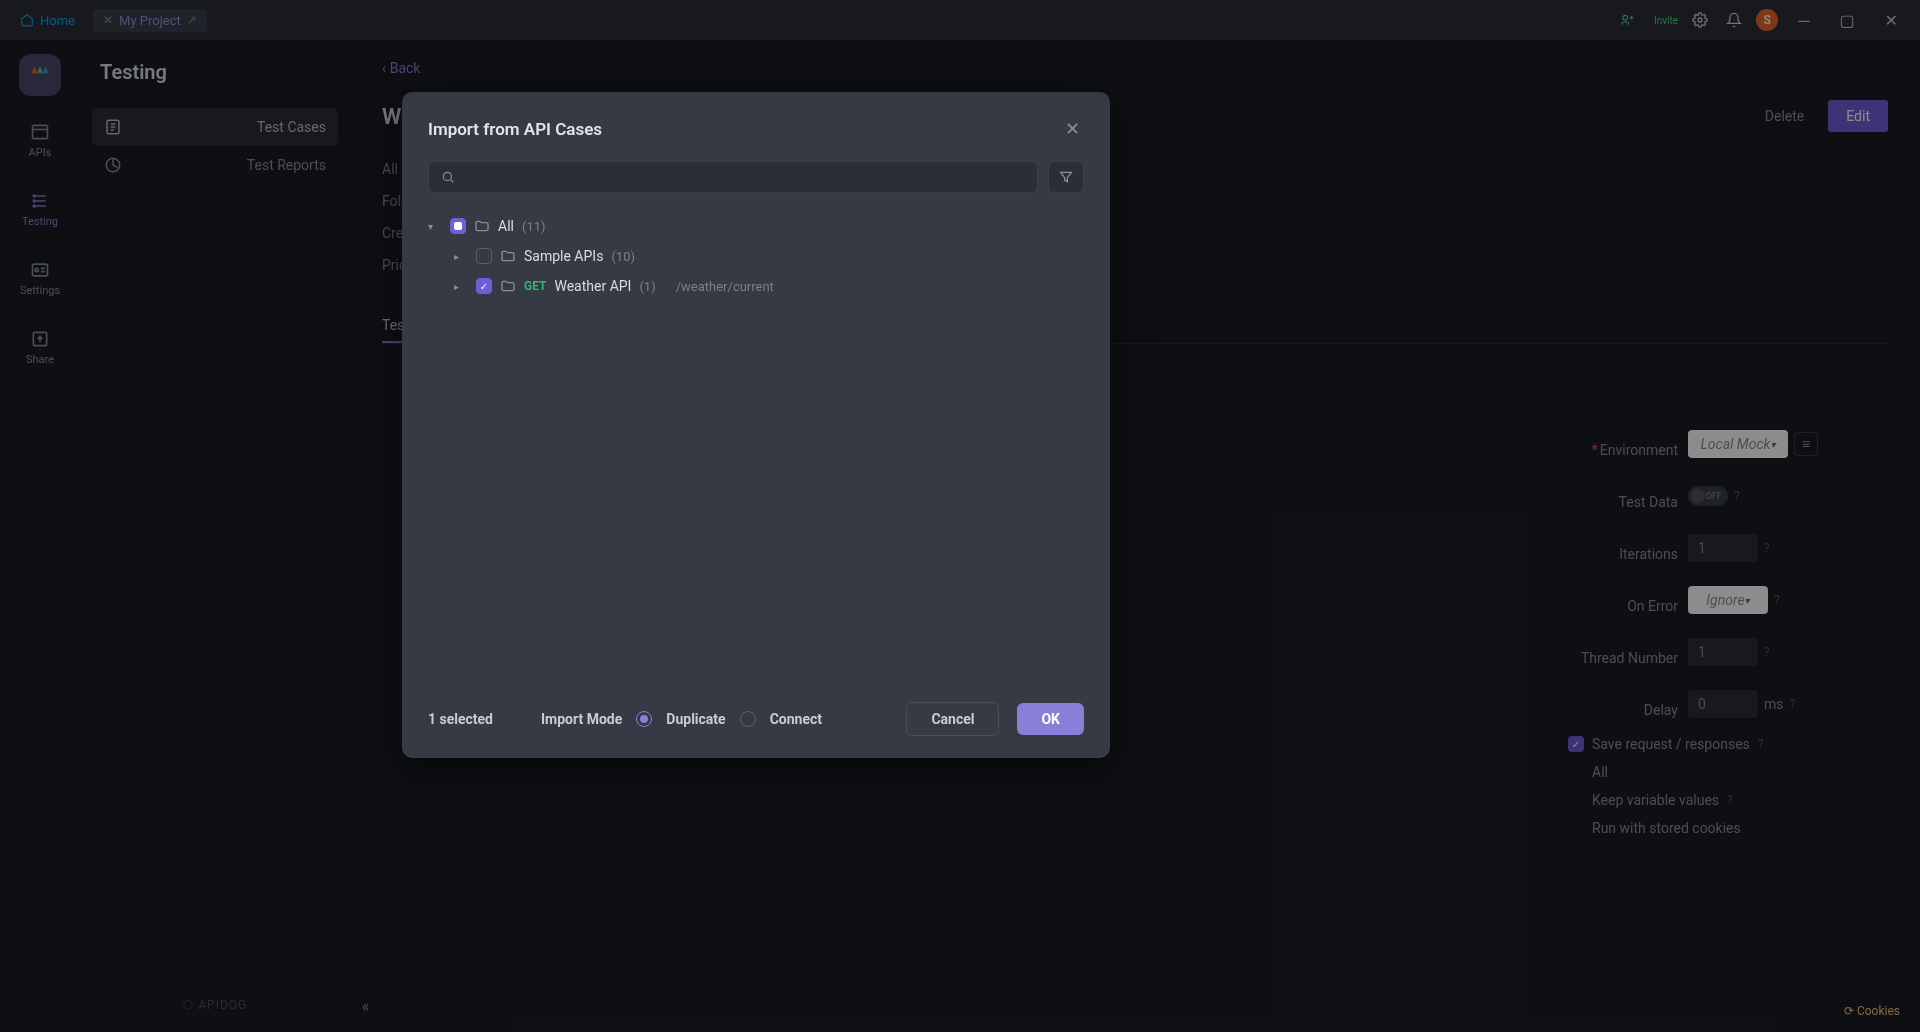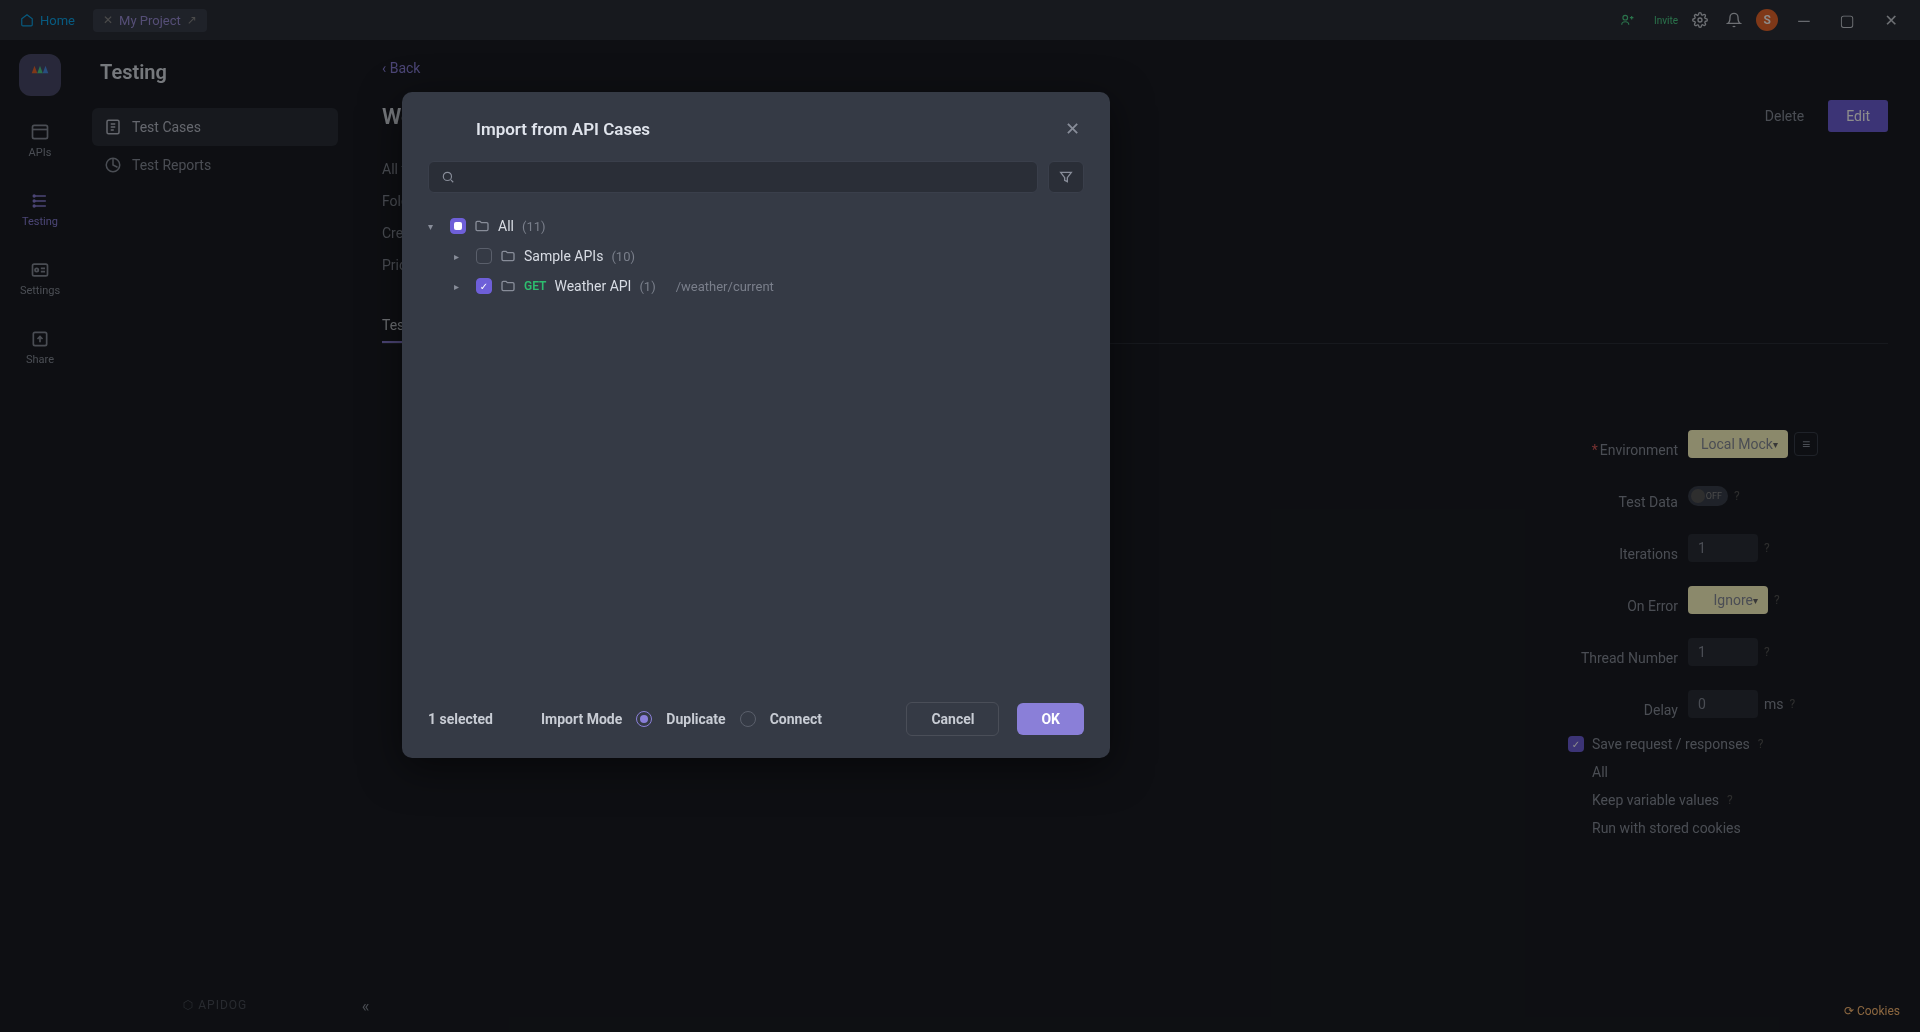--- a/index.html
+++ b/index.html
@@ -20,21 +20,21 @@
 
 .leftrail { position: absolute; top: 40px; left: 0; width: 80px; height: calc(100% - 40px); background: #1a1d23; display: flex; flex-direction: column; align-items: center; padding-top: 14px; gap: 20px; }
 .leftrail .logo { width: 42px; height: 42px; border-radius: 12px; background: #4a4a6a; display: flex; align-items: center; justify-content: center; }
 .leftrail .nav-item { display: flex; flex-direction: column; align-items: center; gap: 4px; color: #888d99; font-size: 11px; padding: 6px; }
 .leftrail .nav-item.active { color: #8a7fd8; }
 .leftrail .nav-item .nav-icon { width: 20px; height: 20px; display: flex; align-items: center; justify-content: center; }
 
 
 .sidebar { position: absolute; top: 40px; left: 80px; width: 270px; height: calc(100% - 40px); background: #1a1d23; padding: 20px 12px; }
 .sidebar .title { font-size: 20px; font-weight: 600; color: #d8dce4; margin-bottom: 24px; padding-left: 8px; }
-.sidebar .nav-row { display: flex; align-items: center; gap: 10px; padding: 10px 12px; border-radius: 6px; color: #888d99; font-size: 14px; }
+.sidebar .nav-row { display: flex; align-items: center; gap: 10px; padding: 10px 12px; border-radius: 6px; color: #888d99; font-size: 14px; justify-content: space-between; }
 .sidebar .nav-row.active { background: #2a2e37; color: #b8bcc8; }
 .sidebar .footer-brand { position: absolute; bottom: 20px; left: 0; right: 0; text-align: center; color: #4a4e58; font-size: 12px; letter-spacing: 1px; }
 
 
 .main { position: absolute; top: 40px; left: 350px; right: 0; bottom: 0; background: #1a1d23; padding: 20px 32px; }
 .main .back { color: #8a7fd8; font-size: 14px; cursor: pointer; }
 .main .page-title { font-size: 22px; font-weight: 600; color: #d8dce4; margin-top: 28px; }
 .main .head-actions { position: absolute; top: 60px; right: 32px; display: flex; gap: 14px; align-items: center; }
 .main .del-btn { color: #888d99; font-size: 14px; padding: 6px 10px; }
 .main .edit-btn { background: #6e5fd8; color: #fff; padding: 8px 18px; border-radius: 3px; font-size: 14px; }
@@ -42,38 +42,38 @@
 .main .meta-row { padding: 8px 0; }
 .main .tabbar { margin-top: 28px; border-bottom: 1px solid #2a2e37; }
 .main .tab-item { display: inline-block; padding: 8px 0; font-size: 14px; color: #c8ccd4; border-bottom: 2px solid #8a7fd8; }
 
 
 .right-panel { position: absolute; top: 378px; right: 32px; width: 340px; color: #888d99; font-size: 14px; }
 .right-panel .rp-row { display: flex; align-items: center; justify-content: space-between; padding: 12px 0; gap: 10px; }
 .right-panel .rp-label { text-align: right; flex: 0 0 130px; margin-top: 12px; }
 .right-panel .rp-label .req { color: #d85a5a; margin-right: 2px; }
 .right-panel .rp-value { flex: 1; display: flex; align-items: center; gap: 6px; }
-.right-panel .rp-select { background: #fef9c3; padding: 6px 10px; border-radius: 4px; min-width: 100px; display: flex; align-items: center; justify-content: flex-end; }
+.right-panel .rp-select { background: #ffffff; padding: 6px 10px; border-radius: 4px; min-width: 100px; display: flex; align-items: center; justify-content: center; font-style: italic; }
 .right-panel .rp-input { background: #2a2e37; padding: 6px 10px; border-radius: 4px; width: 70px; }
 .right-panel .toggle { width: 40px; height: 20px; border-radius: 10px; background: #3a3f4b; display: flex; align-items: center; padding: 2px; font-size: 9px; color: #888; justify-content: flex-end; padding-right: 6px; position: relative; }
 .right-panel .toggle::before { content: ""; width: 14px; height: 14px; border-radius: 50%; background: #555; position: absolute; left: 3px; }
 .right-panel .checkrow { display: flex; align-items: center; gap: 8px; padding: 6px 0 6px 20px; }
 .right-panel .check { width: 16px; height: 16px; border-radius: 4px; background: #6e5fd8; display: flex; align-items: center; justify-content: center; color: #fff; font-size: 10px; }
 .right-panel .help-icon { color: #555; font-size: 12px; }
 .right-panel .menu-icon { width: 24px; height: 24px; display: flex; align-items: center; justify-content: center; border: 1px solid #3a3f4b; border-radius: 4px; }
 
 
 .sidebar-collapse { position: absolute; bottom: 14px; left: 362px; color: #888d99; transform: rotate(180deg); }
 .bottom-status { position: absolute; bottom: 0; right: 20px; height: 28px; display: flex; align-items: center; gap: 14px; font-size: 12px; color: #fdba74; flex-direction: column; }
 
 
 .overlay { position: absolute; inset: 0; background: rgba(0,0,0,0.45); z-index: 50; }
 .modal { position: absolute; top: 92px; left: 402px; width: 708px; height: 666px; background: #353a45; border-radius: 10px; z-index: 60; display: flex; flex-direction: column; box-shadow: 0 10px 40px rgba(0,0,0,0.5); }
 .modal .m-head { display: flex; align-items: center; justify-content: space-between; padding: 22px 26px 8px; }
-.modal .m-title { font-size: 17px; font-weight: 600; color: #e0e4ec; margin-left: 48px; }
+.modal .m-title { font-size: 17px; font-weight: 600; color: #e0e4ec; }
 .modal .m-close { color: #888d99; font-size: 18px; padding: 4px; }
 .modal .m-search { display: flex; gap: 10px; padding: 10px 26px 14px; }
 .modal .m-search-input { flex: 1; background: #2a2e37; border: 1px solid #3a3f4b; border-radius: 6px; padding: 8px 12px; display: flex; align-items: center; gap: 8px; color: #888d99; }
 .modal .m-filter { width: 36px; background: #2a2e37; border: 1px solid #3a3f4b; border-radius: 6px; display: flex; align-items: center; justify-content: center; color: #888d99; }
 .modal .m-tree { flex: 1; padding: 4px 26px; font-size: 14px; overflow: auto; }
 .tree-row { display: flex; align-items: center; gap: 8px; padding: 7px 0; }
 .tree-row .indent1 { width: 18px; }
 .tree-row .caret { width: 14px; color: #888d99; font-size: 10px; }
 .tree-row .cbox { width: 16px; height: 16px; border: 1px solid #5a5f6b; border-radius: 4px; display: flex; align-items: center; justify-content: center; flex-shrink: 0; }
 .tree-row .cbox.partial { background: #6e5fd8; border-color: #6e5fd8; }

